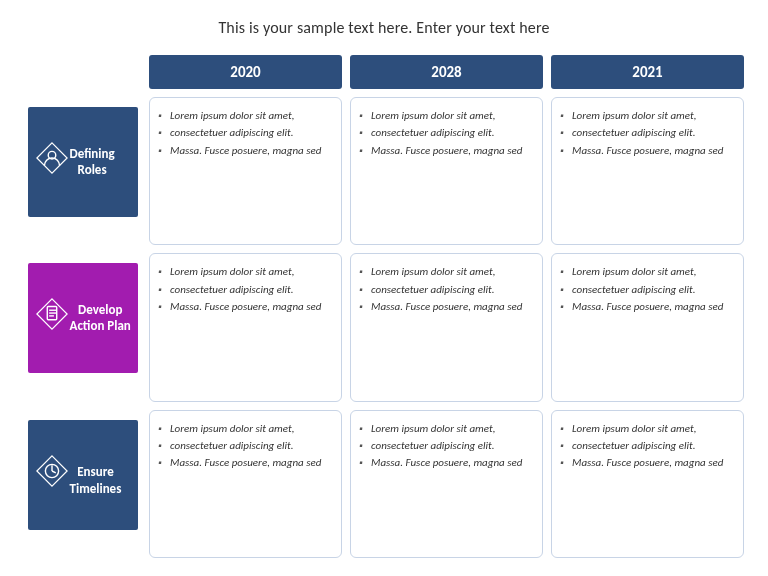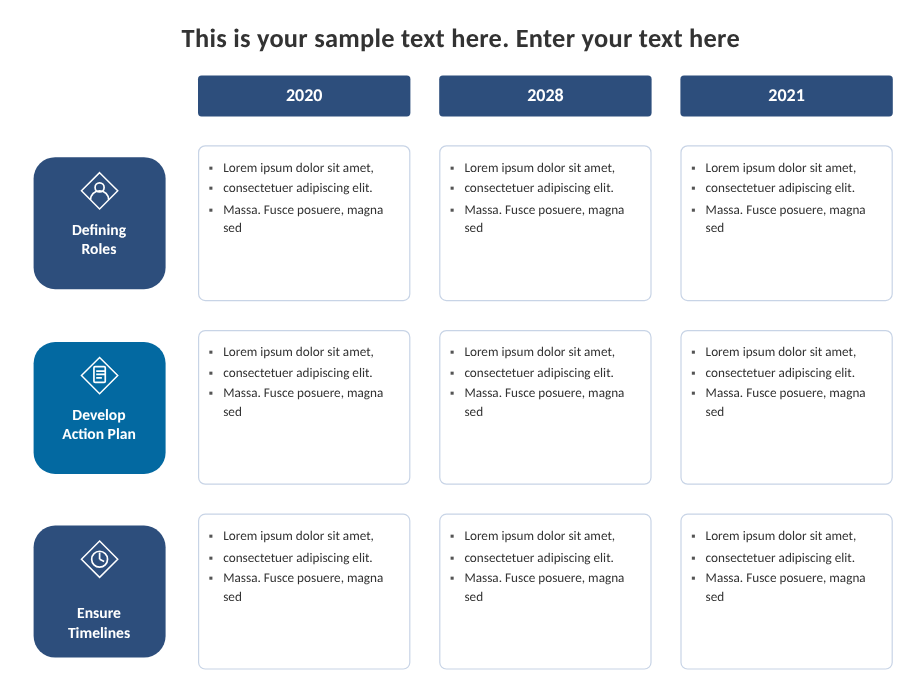--- a/index.html
+++ b/index.html
@@ -8,34 +8,34 @@
       font-family: 'Calibri', 'Segoe UI', Arial, sans-serif;
       width: 768px;
       height: 576px;
       overflow: hidden;
       display: flex;
       flex-direction: column;
       padding: 18px 20px 14px 20px;
     }
 
     .page-title {
-      font-size: 22px;
+      font-size: 16px;
       color: #333333;
-      font-weight: 700;
+      font-weight: 400;
       margin-bottom: 18px;
       text-align: center;
       letter-spacing: 0.01em;
     }
 
     .grid-container {
       display: grid;
       grid-template-columns: 125px 1fr 1fr 1fr;
       grid-template-rows: auto 1fr 1fr 1fr;
       flex: 1;
-      gap: 16px;
+      gap: 0;
     }
 
     
     .corner-cell {
       background: transparent;
     }
 
     
     .year-header {
       background: #2d4e7c;
@@ -53,32 +53,32 @@
       display: flex;
       flex-direction: column;
       align-items: center;
       justify-content: flex-start;
       padding-top: 14px;
       background: transparent;
     }
 
     .label-box {
       background: #2d4e7c;
-      border-radius: 18px;
+      border-radius: 2px;
       width: 110px;
       display: flex;
-      flex-direction: column;
+      flex-direction: row;
       align-items: center;
       justify-content: flex-start;
       padding: 10px 6px 10px 6px;
       min-height: 110px;
     }
 
     .label-box.lighter {
-      background: #0369a1;
+      background: #a21caf;
       align-items: center;
     }
 
     .label-icon {
       margin-bottom: 8px;
       width: 36px;
       height: 36px;
       display: flex;
       align-items: center;
       justify-content: center;
@@ -109,20 +109,21 @@
       background: #ffffff;
       font-size: 11px;
       color: #333333;
       line-height: 1.4;
     }
 
     .content-cell ul {
       list-style: none;
       padding: 0;
       margin: 0;
+      font-style: italic;
     }
 
     .content-cell ul li {
       padding-left: 12px;
       position: relative;
       margin-bottom: 2px;
     }
 
     .content-cell ul li::before {
       content: '▪';

